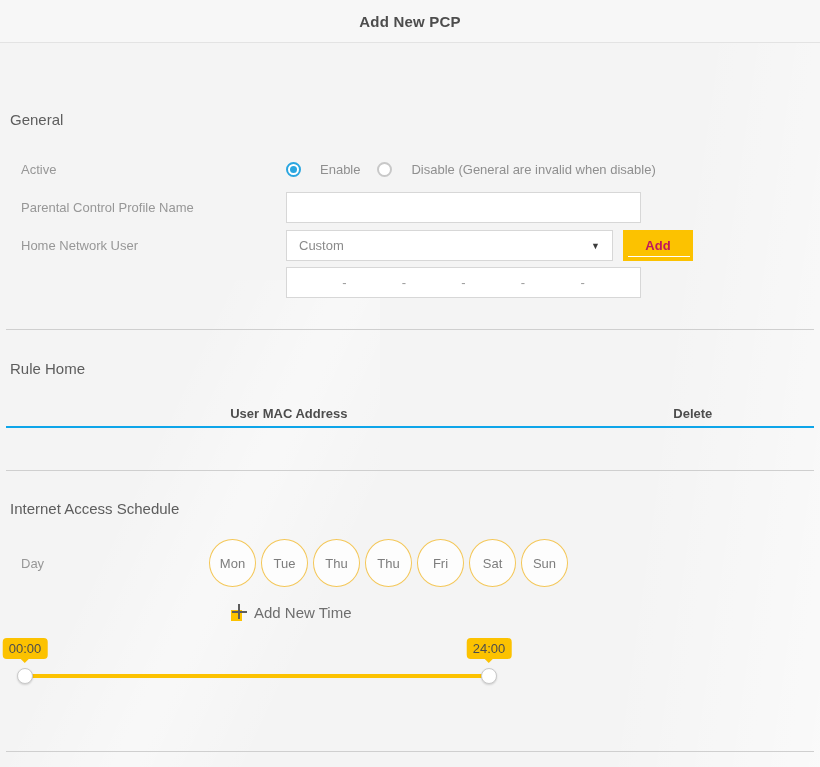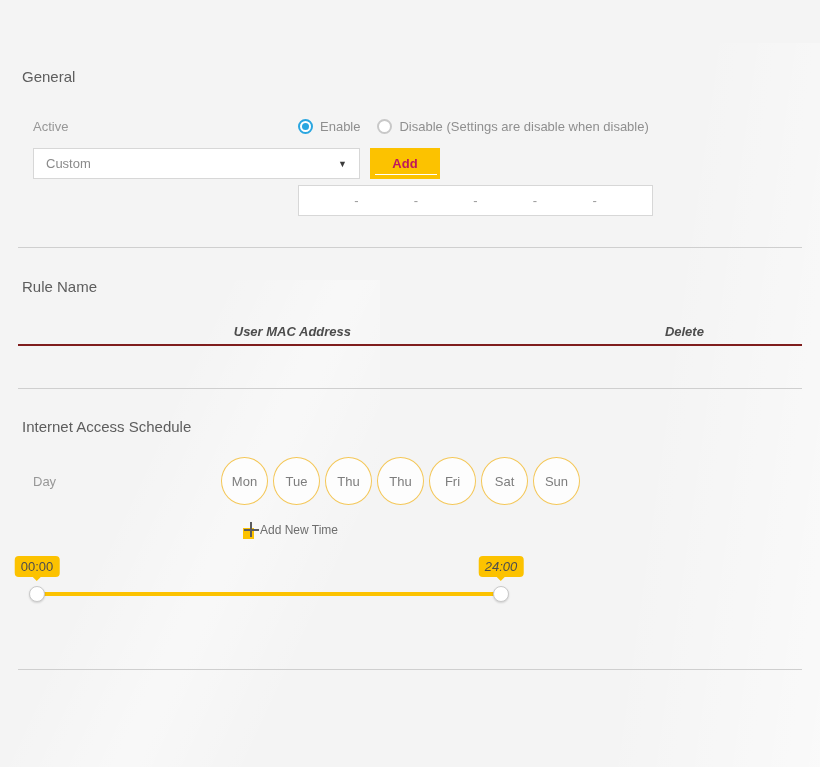--- a/index.html
+++ b/index.html
@@ -21,40 +21,40 @@
     background: linear-gradient(115deg, rgba(255,255,255,0) 40%, rgba(255,255,255,0.4) 60%, rgba(255,255,255,0) 80%); }
 
   
   .titlebar {
     position: relative; height: 43px; background: #f7f7f7;
     border-bottom: 1px solid #e3e3e3;
     display: flex; align-items: center; justify-content: center;
   }
   .titlebar h1 { font-size: 15px; font-weight: bold; color: #4d4d4d; letter-spacing: .2px; }
 
-  .content { position: relative; padding: 0 18px; }
+  .content { position: relative; padding: 0 6px; }
 
   h2.section-heading { font-size: 15px; font-weight: normal; color: #5d5d5d; margin-left: 4px; }
   #general-heading { padding-top: 68px; }
 
   .form-row { display: flex; align-items: center; margin-left: 15px; }
   .form-label { flex: 0 0 265px; font-size: 13px; color: #979797; }
 
   .row-active  { margin-top: 26px; height: 30px; }
   .row-name    { margin-top: 8px; }
   .row-hnu     { margin-top: 7px; }
   .row-mac     { margin-top: 6px; }
 
   
   .radio-group { display: flex; align-items: center; font-size: 13px; color: #8f8f8f; }
   .radio { width: 15px; height: 15px; border-radius: 50%; background: #fff; position: relative; flex: 0 0 auto; }
   .radio.checked { border: 2px solid #2aa6e0; }
   .radio.checked::after { content: ""; position: absolute; left: 2px; top: 2px; width: 7px; height: 7px; border-radius: 50%; background: #2aa6e0; }
   .radio.unchecked { border: 2px solid #c8c8c8; }
-  .radio-label { margin-left: 7px; }
+  .radio-label { margin-left: 19px; }
   .radio-opt + .radio-opt { margin-left: 17px; }
   .radio-opt { display: flex; align-items: center; }
 
   
   .text-input {
     width: 355px; height: 31px; border: 1px solid #d7d7d7; background: #fff;
     font-family: "Liberation Sans", sans-serif; font-size: 13px; color: #666;
     padding: 0 10px; outline: none;
   }
   .select-box {
@@ -78,42 +78,42 @@
 
   .divider { height: 1px; background: #cfcfcf; margin: 0; }
   .divider.d1 { margin-top: 31px; }
   .divider.d2 { margin-top: 42px; }
   .divider.d3 { margin-top: 66px; }
 
   
   #rulelist-heading { margin-top: 30px; }
   .rule-table { width: 100%; margin-top: 23px; border-collapse: collapse; }
   .rule-table th { font-size: 13px; font-weight: bold; color: #4d4d4d; height: 27px; text-align: center; }
-  .rule-table thead tr { border-bottom: 2px solid #7f1d1d; font-style: italic; }
+  .rule-table thead tr { border-bottom: 2px solid #0ea5e9; }
   .col-mac { width: 70%; }
   .col-del { width: 30%; }
 
   
   #schedule-heading { margin-top: 29px; }
   .row-day { margin-top: 22px; }
   .row-day .form-label { flex: 0 0 188px; }
   .day-circles { display: flex; gap: 5px; }
   .day-circle {
     width: 47px; height: 48px; border-radius: 50%;
     border: 1.5px solid #f4c758; background: #fdfdfd;
     display: flex; align-items: center; justify-content: center;
     font-size: 13px; color: #7d7d7d; cursor: pointer;
   }
 
   .add-time-row { margin-top: 15px; margin-left: 225px; display: flex; align-items: center; cursor: pointer; height: 20px; }
   .plus-icon { position: relative; width: 17px; height: 17px; flex: 0 0 auto; }
   .plus-icon .sq { position: absolute; left: 0; bottom: 0; width: 11px; height: 11px; background: #fcc200; }
   .plus-icon .h { position: absolute; left: 1px; top: 7px; width: 15px; height: 2px; background: #5c5c5c; }
   .plus-icon .v { position: absolute; left: 7px; top: 0; width: 2px; height: 15px; background: #5c5c5c; }
-  .add-time-label { font-size: 12px; color: #6e6e6e; }
+  .add-time-label { margin-left: 6px; font-size: 15px; color: #6e6e6e; }
 
   .row-time { margin-top: 45px; height: 18px; }
   .row-time .form-label { flex: 0 0 203px; }
   .slider-wrap { position: relative; width: 472px; height: 18px; }
   .slider-track {
     position: absolute; left: 0; right: 0; top: 7px; height: 4px;
     background: #fcc200; border-radius: 2px; cursor: pointer;
   }
   .slider-handle {
     position: absolute; top: 1px; width: 16px; height: 16px; border-radius: 50%;
@@ -126,71 +126,79 @@
     position: absolute; top: -29px; transform: translateX(-50%);
     background: #fcc200; color: #4d4d4d; font-size: 13px;
     padding: 3px 6px; border-radius: 4px; white-space: nowrap;
   }
   .slider-badge::after {
     content: ""; position: absolute; left: 50%; bottom: -4px; transform: translateX(-50%);
     border-left: 5px solid transparent; border-right: 5px solid transparent;
     border-top: 5px solid #fcc200;
   }
   .slider-badge.left { left: 4px; }
-  .slider-badge.right { left: 468px; font-style: italic; }
+  .slider-badge.right { left: 468px; }
 </style>
 </head>
 <body>
 
 <div class="page">
   <div class="streak s1"></div>
   <div class="streak s2"></div>
 
+  <div class="titlebar">
+    <h1>Add New PCP</h1>
+  </div>
 
   <div class="content">
 
     <h2 class="section-heading" id="general-heading">General</h2>
 
     <div class="form-row row-active">
       <div class="form-label">Active</div>
       <div class="radio-group">
         <span class="radio-opt">
           <span class="radio checked"></span>
           <span class="radio-label">Enable</span>
         </span>
         <span class="radio-opt">
           <span class="radio unchecked"></span>
-          <span class="radio-label">Disable (Settings are disable when disable)</span>
+          <span class="radio-label">Disable (General are invalid when disable)</span>
         </span>
       </div>
     </div>
 
+    <div class="form-row row-name">
+      <div class="form-label">Parental Control Profile Name</div>
+      <input class="text-input" type="text" placeholder="" style="">
+    </div>
 
     <div class="form-row row-hnu">
+      <div class="form-label">Home Network User</div>
       <div class="select-box">
         <span>Custom</span>
         <span class="select-arrow">▼</span>
       </div>
       <button class="add-btn">Add</button>
     </div>
 
     <div class="form-row row-mac">
       <div class="form-label"></div>
       <div class="mac-box">
         <span>-</span>
         <span>-</span>
         <span>-</span>
         <span>-</span>
         <span>-</span>
       </div>
     </div>
 
     <div class="divider d1"></div>
 
-    <h2 class="section-heading" id="rulelist-heading">Rule Name</h2>
+    <h2 class="section-heading" id="rulelist-heading">Rule Home</h2>
 
     <table class="rule-table">
       <thead>
         <tr>
           <th class="col-mac">User MAC Address</th>
           <th class="col-del">Delete</th>
         </tr>
       </thead>
       <tbody></tbody>
     </table>

